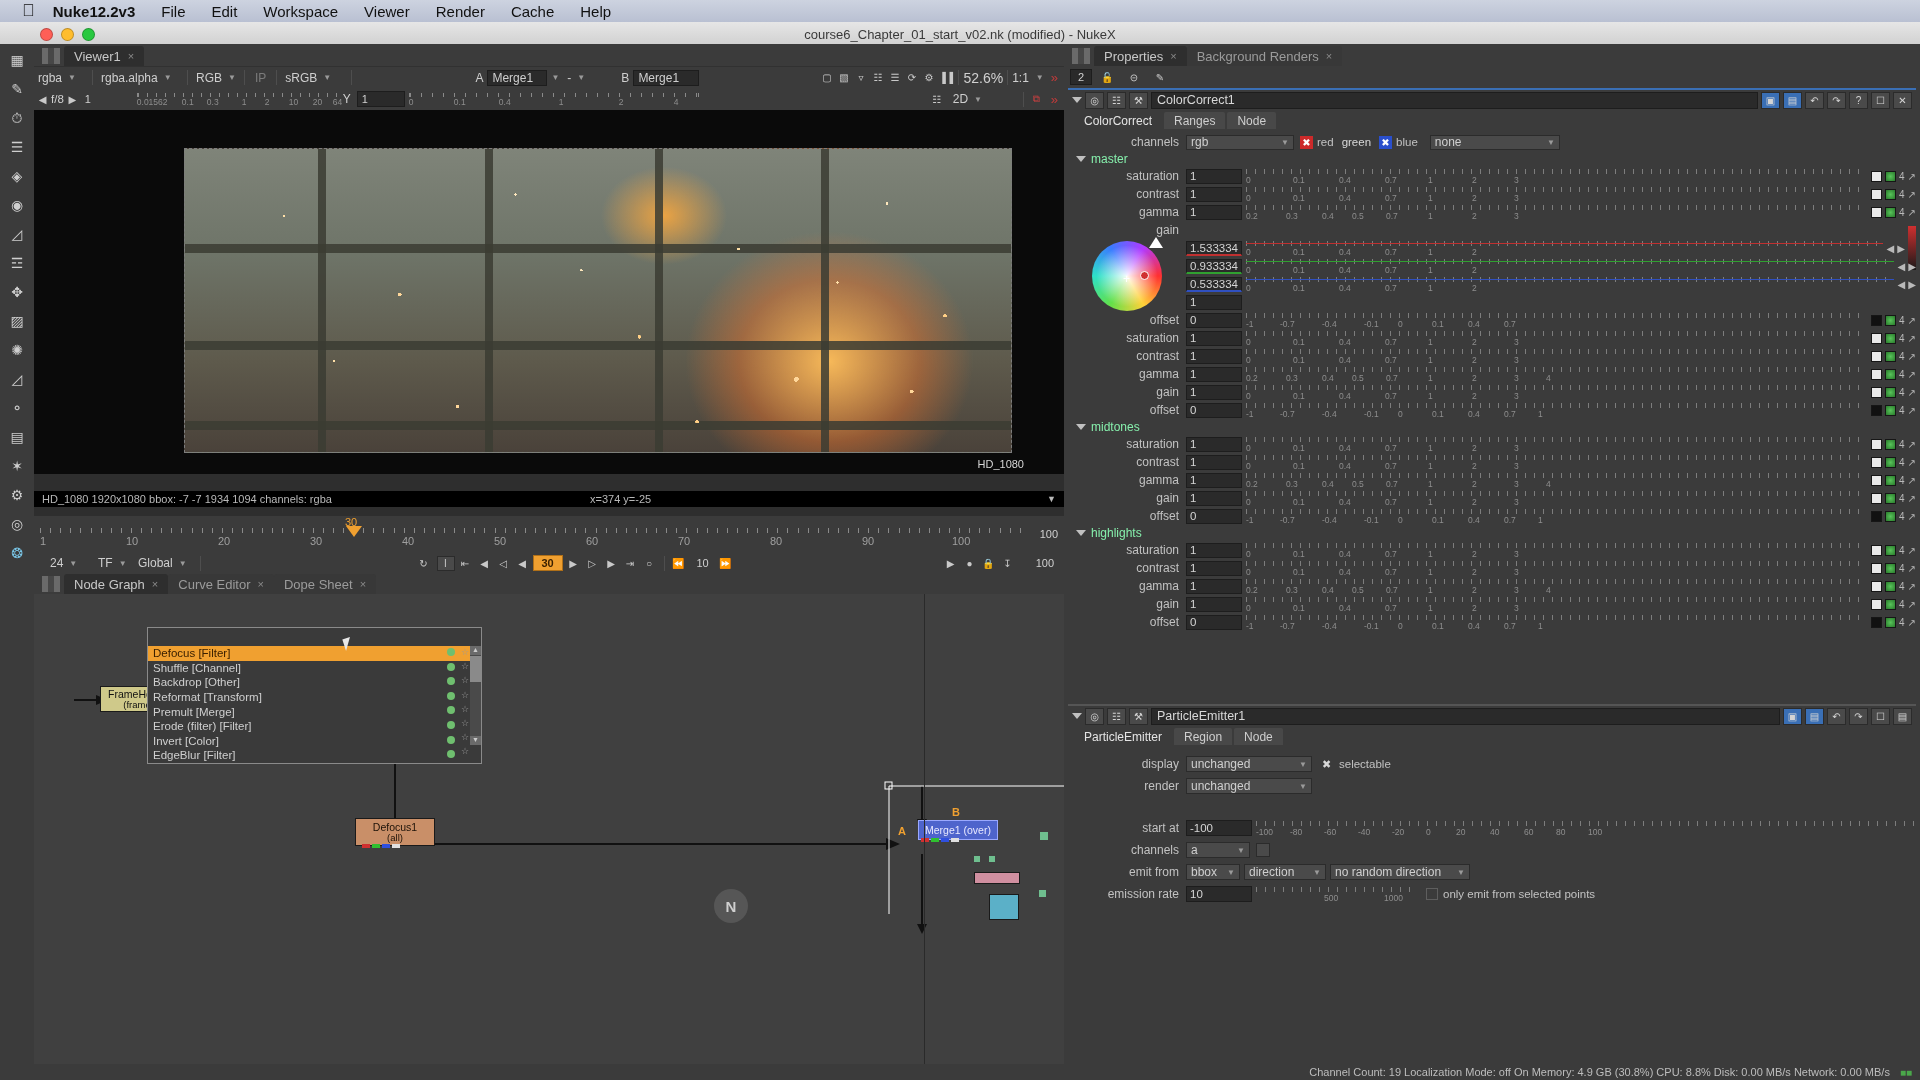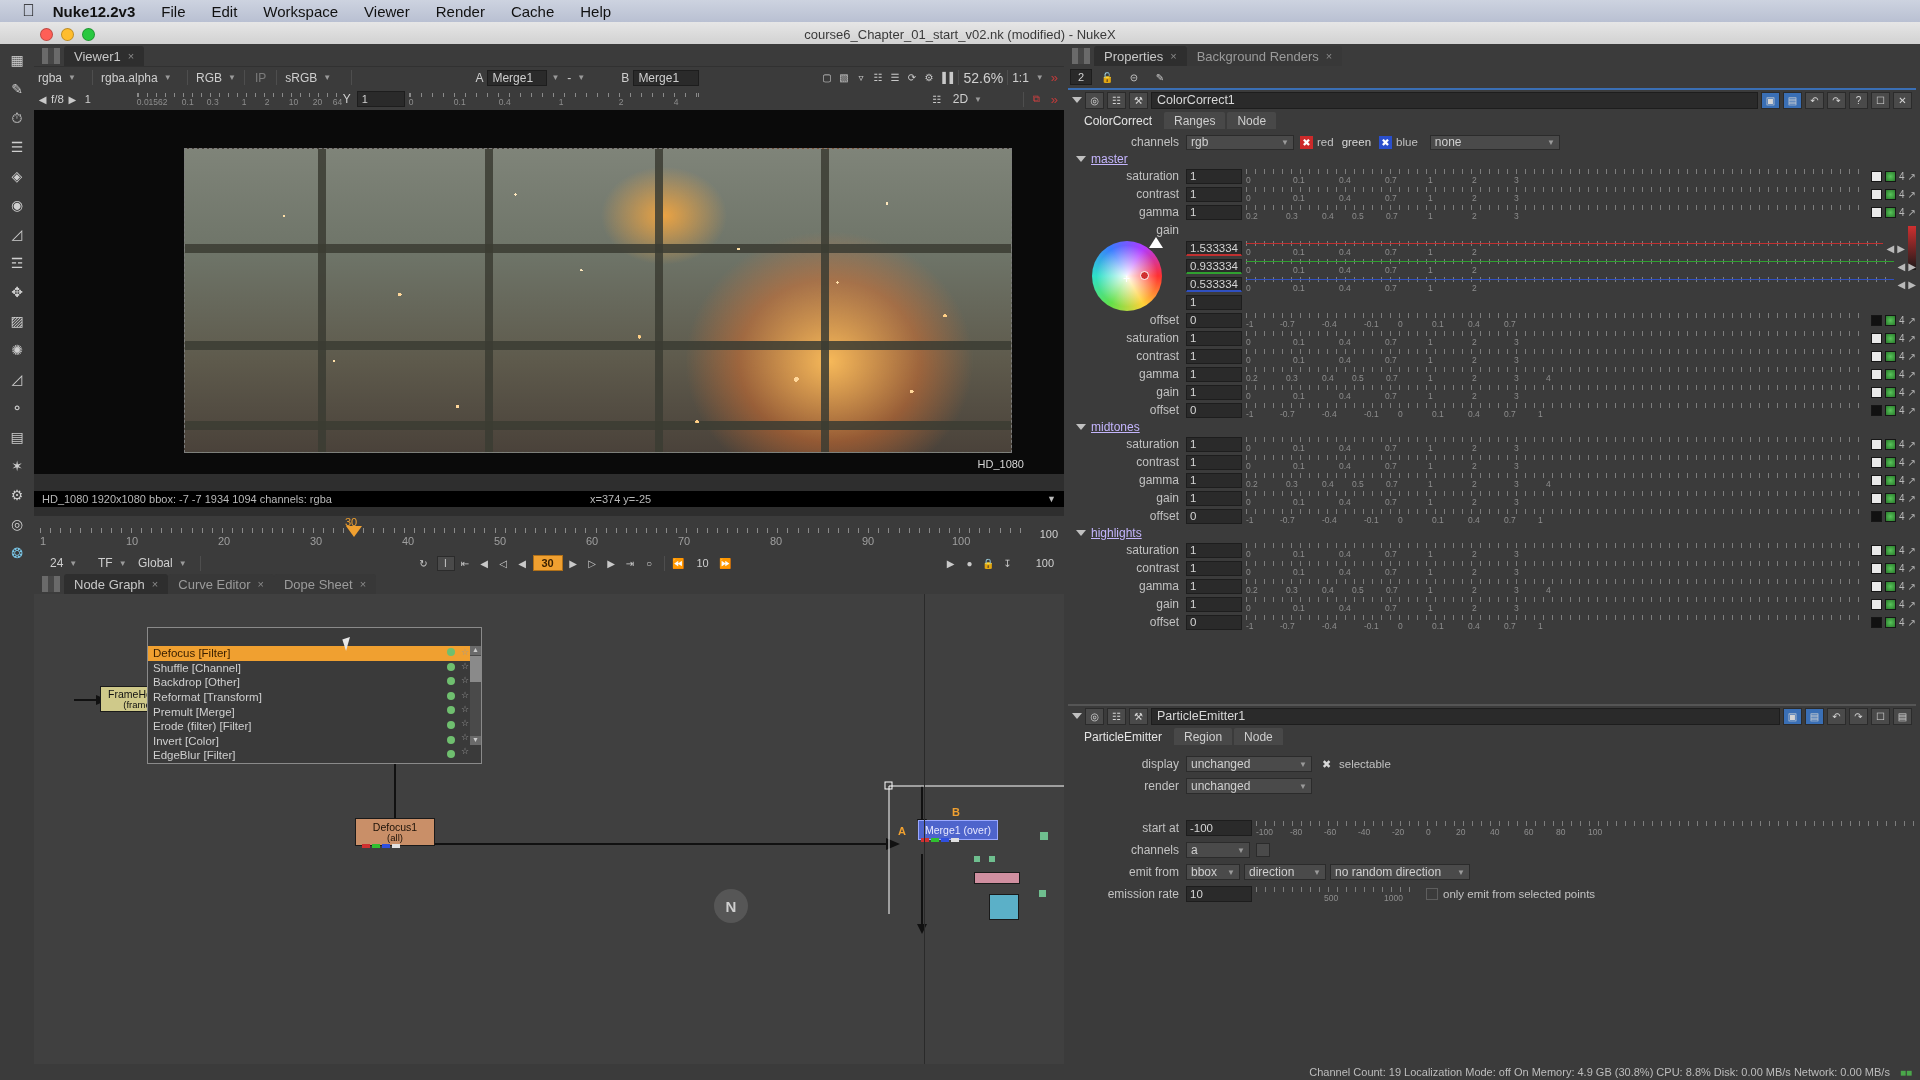--- a/index.html
+++ b/index.html
@@ -105,21 +105,21 @@
   .stab{ height:17px; padding:0 10px; font-size:12px; color:#cfcfcf;
     background:#484848; display:flex; align-items:center; border-top-left-radius:2px;
     border-top-right-radius:2px;}
   .stab.on{ background:#3b3b3b; color:#e4e4e4; }
   .prow{ height:18px; display:flex; align-items:center; font-size:12px; color:#c2c2c2;}
   .plabel{ width:118px; text-align:right; padding-right:7px; color:#c2c2c2;}
   .pfield{ width:56px; height:15px; background:#2a2a2a; border:1px solid #1d1d1d;
     color:#d5d5d5; font-size:11.5px; padding:0 3px; display:flex; align-items:center;}
   .slider{ flex:1; height:15px; position:relative; margin-left:4px; }
   .secthead{ height:16px; display:flex; align-items:center; gap:5px;
-     font-size:12px; color:#c4b5fd; padding-left:8px;text-decoration:underline; }
+     font-size:12px; color:#86efac; padding-left:8px; }
   .caret{ width:0;height:0;border-left:5px solid transparent;
      border-right:5px solid transparent;border-top:6px solid #c0c0c0;}
   .swatches{ display:flex; align-items:center; gap:3px; margin-left:4px; }
   .sw{ width:11px; height:11px; border:1px solid #161616; }
   .animico{ font-size:10px; color:#b9b9b9; }
 
   #colorwheel{ width:70px; height:70px; border-radius:50%;
     background:
       radial-gradient(circle at 50% 50%, rgba(255,255,255,.95) 0%, rgba(255,255,255,0) 62%),
       conic-gradient(from 90deg, #ff3030, #ffd23a, #63e04a, #2ee0c8, #3a7bff, #b13aff, #ff3030);

